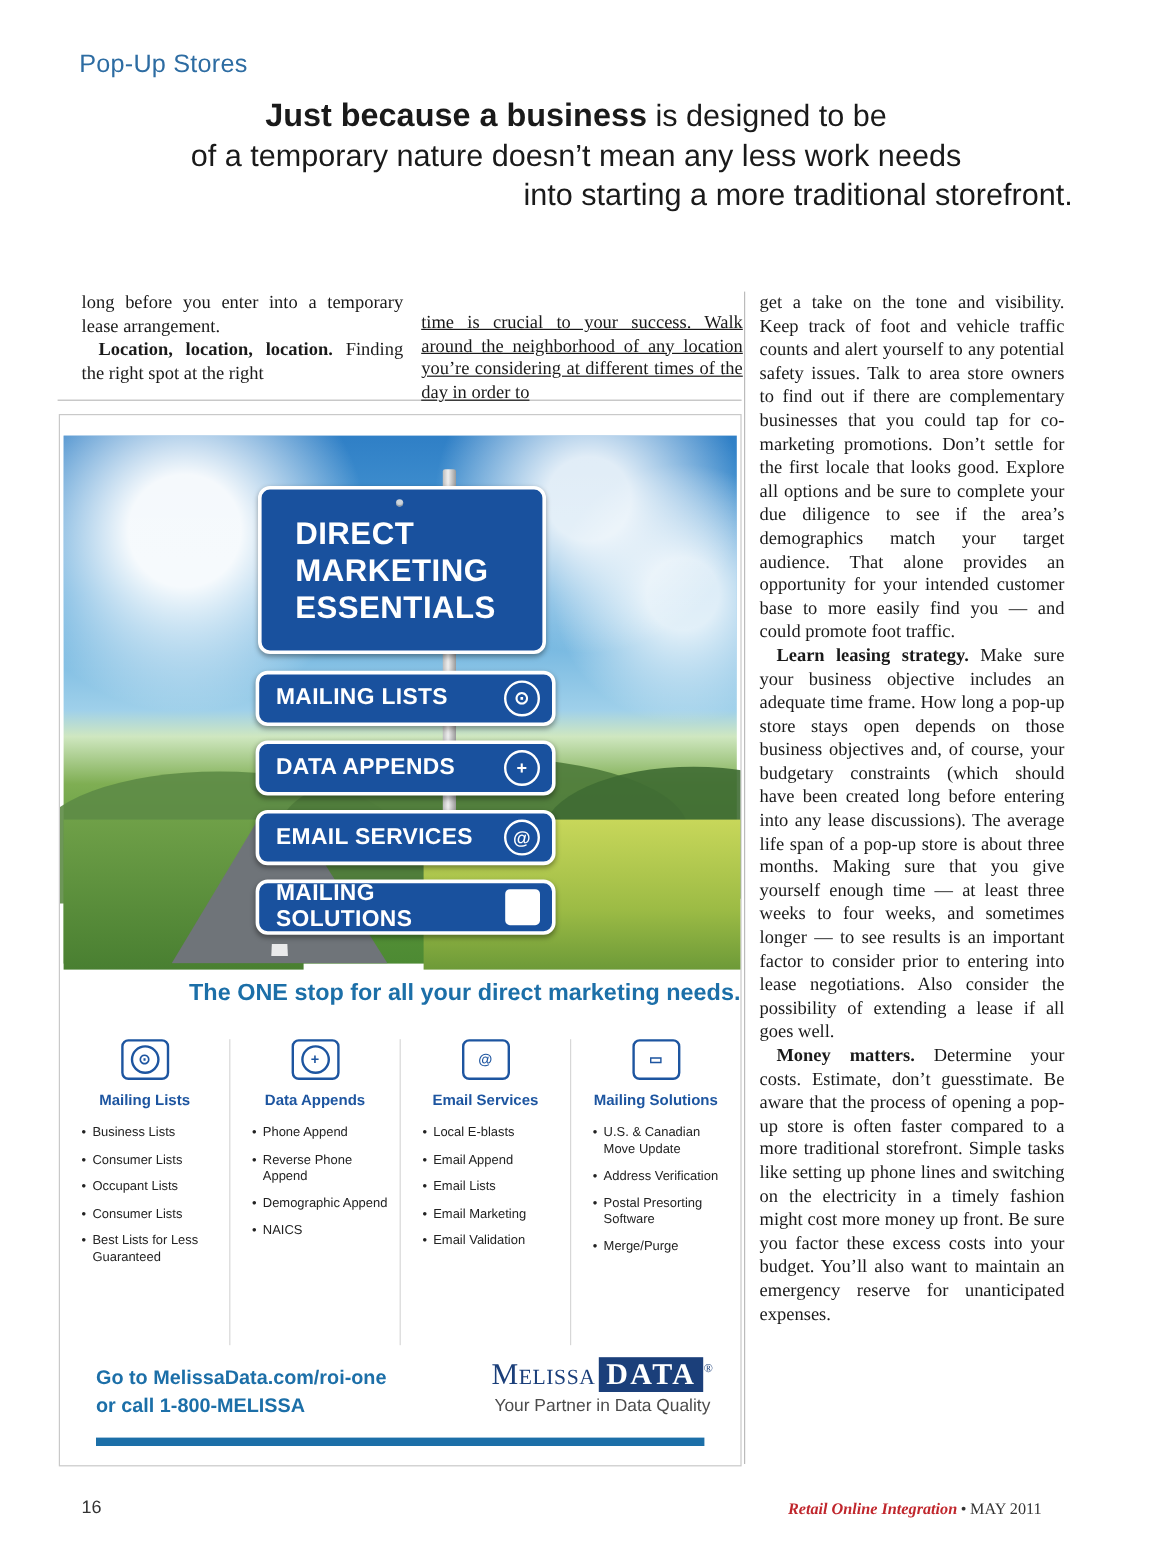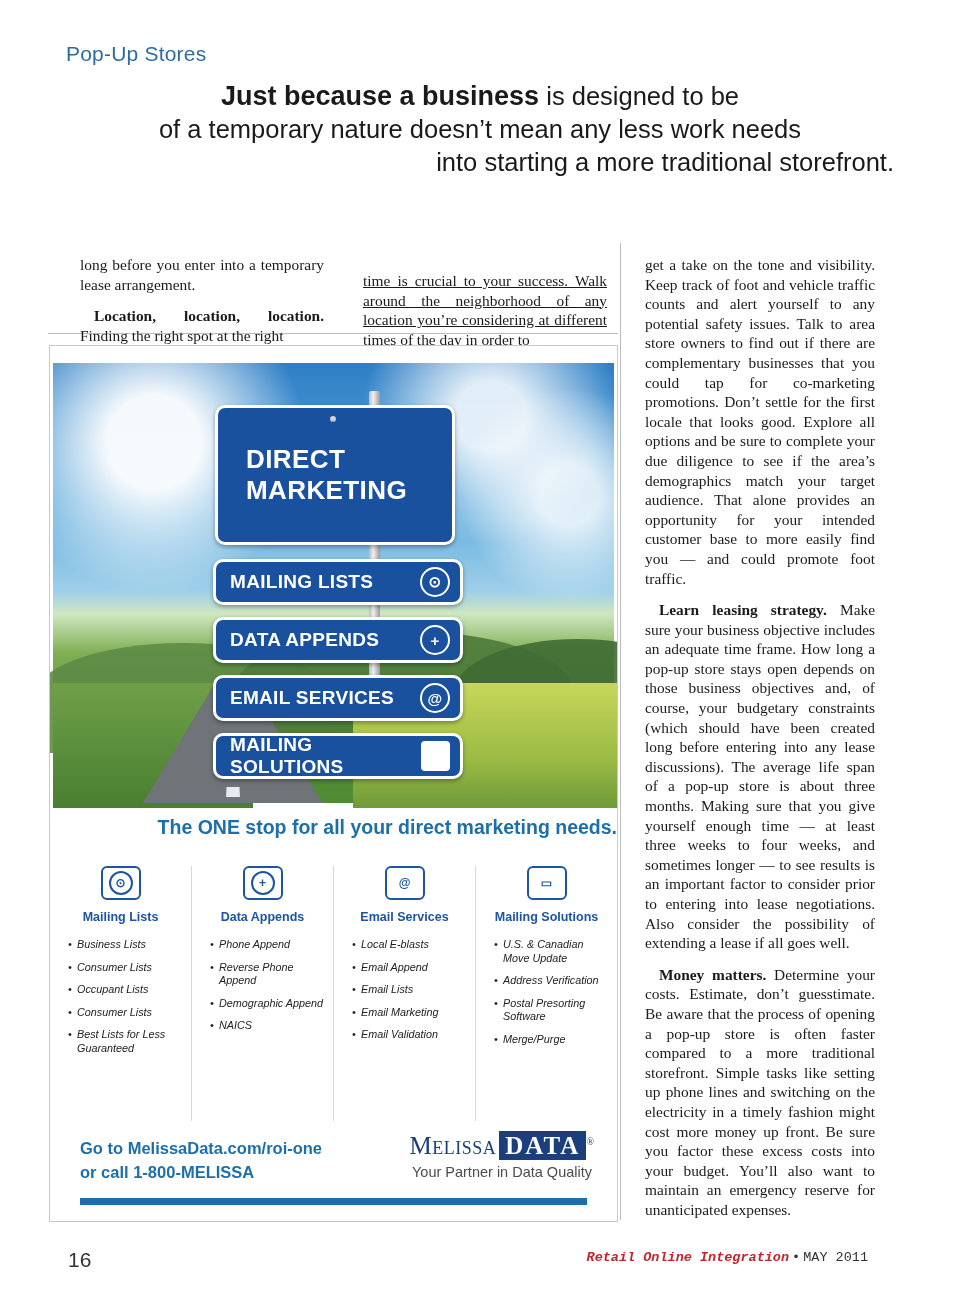--- a/index.html
+++ b/index.html
@@ -31,21 +31,21 @@
   .deck .l4{display:block;text-align:right;padding-right:6px;}
   .deck b{font-weight:bold;font-size:27px;}
 
   
   .col{
     position:absolute;
     font-size:15.4px;line-height:19.6px;
     text-align:justify;
     -webkit-hyphens:auto;hyphens:auto;
   }
-  .col p{margin:12px;}
+  .col p{margin:0;}
   .col p.indent{text-indent:14px;}
   .col b{font-weight:bold;}
 
   #col1{left:68px;top:243px;width:268px;}
   #col2{left:351px;top:259px;width:268px;text-decoration:underline;}
   #col3{left:633px;top:243px;width:254px;}
 
   
   .rule{position:absolute;background:#bbbbbb;}
   #rule-top-left{left:48px;top:333px;width:570px;height:1px;}
@@ -131,21 +131,21 @@
     display:flex;align-items:center;justify-content:center;
     font-family:"Liberation Sans", sans-serif;font-size:17px;font-weight:bold;
     background:#ffffff;
   }
   .feat-ico span{display:inline-flex;width:20px;height:20px;border:2px solid #1d55a0;border-radius:50%;align-items:center;justify-content:center;font-size:12px;}
   .feat-ico.flat span{border:none;}
   .feat-title{
     text-align:center;color:#1d55a0;font-family:"Liberation Sans", sans-serif;
     font-size:12.5px;font-weight:bold;margin-bottom:14px;
   }
-  .feat-list{list-style:none;margin:0;padding:0 0 0 10px;font-style:italic;}
+  .feat-list{list-style:none;margin:0;padding:0 0 0 10px;}
   .feat-list li{
     font-family:"Liberation Sans", sans-serif;font-size:10.8px;line-height:13.6px;
     color:#222;margin-bottom:9px;position:relative;padding-left:9px;
   }
   .feat-list li:before{content:"•";position:absolute;left:0;top:0;color:#222;}
 
   .ad-cta{
     position:absolute;left:30px;top:790px;width:300px;
     font-family:"Liberation Sans", sans-serif;font-weight:bold;
     font-size:16.5px;line-height:24px;color:#1c6fa8;
@@ -163,25 +163,25 @@
   }
   .ad-logo .reg{font-size:10px;vertical-align:super;color:#1b3f7a;}
   .ad-logo .sub{
     font-family:Liberation Sans, sans-serif;font-size:14.5px;color:#4c4c4c;margin-top:4px;
   }
   .ad-bar{position:absolute;left:30px;top:852px;width:507px;height:7px;background:#1c6fa8;}
 
   
   .folio{
     position:absolute;left:68px;top:1248px;
-    font-family:"Liberation Sans", sans-serif;font-size:21px;color:#333;
+    font-family:"Liberation Sans", sans-serif;font-size:15px;color:#333;
   }
   .footer-right{
     position:absolute;right:68px;top:1250px;
-    font-family:Liberation Mono, monospace;font-size:13.5px;color:#333;
+    font-family:Liberation Serif, serif;font-size:13.5px;color:#333;
     white-space:nowrap;
     text-align:center;
   }
   .footer-right .brand{color:#c0262c;font-weight:bold;font-style:italic;}
   .footer-right .sep{color:#333;margin:0 3px;}
 </style>
 </head>
 <body>
 
 <div class="page">
@@ -222,20 +222,21 @@
       <div class="field-r"></div>
       <div class="road2"></div>
       <div class="road-line"></div>
 
       <div class="post"></div>
 
       <div class="sign sign-main">
         <div class="screw" style="top:8px;left:112px;"></div>
         <span>DIRECT</span>
         <span>MARKETING</span>
+        <span>ESSENTIALS</span>
       </div>
 
       <div class="sign sign-row" id="sign-mailing-lists">
         <span>MAILING LISTS</span>
         <span class="sign-ico">⊙</span>
       </div>
       <div class="sign sign-row" id="sign-data-appends">
         <span>DATA APPENDS</span>
         <span class="sign-ico">+</span>
       </div>

